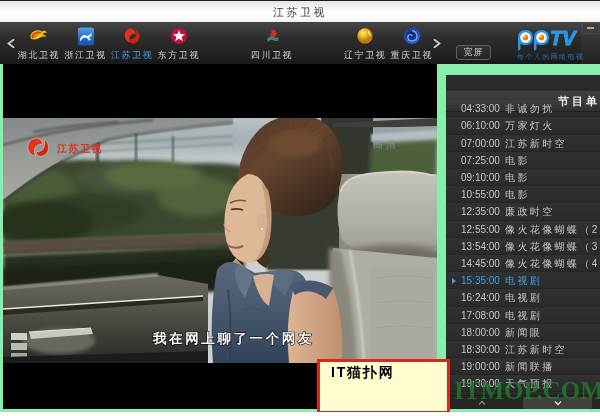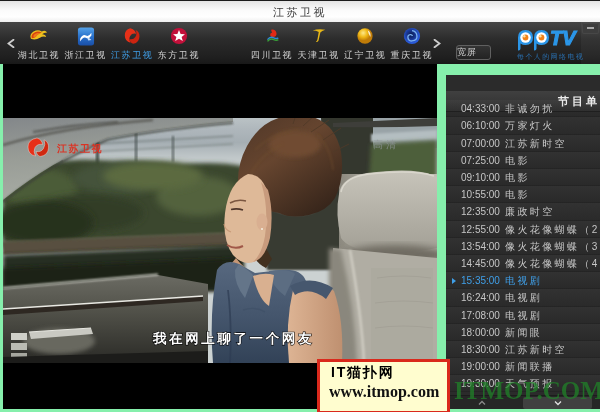--- a/index.html
+++ b/index.html
@@ -4,21 +4,21 @@
 html,body{margin:0;padding:0;}
 #page{position:relative;width:600px;height:412px;background:#86efac;overflow:hidden;font-family:"Liberation Sans",sans-serif;}
 #titlebar{position:absolute;left:0;top:0;width:600px;height:22px;background:linear-gradient(#e4e4e4,#fbfbfb 45%,#ffffff 75%,#efefef);border-top:1px solid #1b1b1b;box-sizing:border-box;}
 #titletxt{position:absolute;left:0;top:5px;width:600px;text-align:center;font-size:11px;letter-spacing:2.5px;color:#3a3a3a;}
 #chanbar{position:absolute;left:0;top:22px;width:600px;height:42px;background:linear-gradient(#454545,#2c2c2c 40%,#1f1f1f 85%,#181818);}
 .chitem{position:absolute;top:0;width:46px;height:42px;}
 .chico{position:absolute;left:50%;top:5px;transform:translateX(-50%) scale(0.9);transform-origin:50% 0;}
 .chtxt{position:absolute;left:50%;top:27px;transform:translateX(-50%);white-space:nowrap;font-size:9px;letter-spacing:1.6px;color:#cfcfcf;}
 .sel .chtxt{color:#3f9fe8;}
 .navarrow{position:absolute;top:15px;}
-#kuanping{position:absolute;left:456px;top:23px;width:33px;height:13px;border:1px solid #606060;border-radius:3px;background:linear-gradient(#343434,#232323);color:#d5d5d5;font-size:9px;text-align:left;line-height:13px;letter-spacing:1px;}
+#kuanping{position:absolute;left:456px;top:23px;width:33px;height:13px;border:1px solid #606060;border-radius:3px;background:linear-gradient(#343434,#232323);color:#d5d5d5;font-size:9px;text-align:center;line-height:13px;letter-spacing:1px;}
 #collbtn{position:absolute;left:582px;top:1px;width:17px;height:11px;background:#3d3d3d;border-radius:2px;box-shadow:inset 0 0 0 1px #474747;}
 #collbtn:after{content:"";position:absolute;left:5px;top:4px;width:7px;height:2px;background:#a8a8a8;}
 #player{position:absolute;left:3px;top:64px;width:434px;height:345px;background:#000;}
 #video{position:absolute;left:3px;top:118px;width:434px;height:245px;}
 #sidebar{position:absolute;left:446px;top:75px;width:154px;height:334px;background:#2b2b2b;}
 #phead{position:absolute;left:0;top:16px;width:154px;height:21px;background:linear-gradient(#404040,#2f2f2f);border-bottom:1px solid #1e1e1e;box-sizing:border-box;color:#ececec;font-size:11px;font-weight:bold;text-align:right;line-height:20px;letter-spacing:3px;}
 #plist{position:absolute;left:0;top:25.3px;width:154px;}
 .row{position:relative;height:17.2px;line-height:17.2px;font-size:10px;color:#c6c6c6;white-space:nowrap;border-bottom:1px solid rgba(0,0,0,0.25);box-sizing:border-box;background:linear-gradient(rgba(255,255,255,0.03),rgba(0,0,0,0.03));}
 .row .t{position:absolute;left:15px;}
 .row .n{position:absolute;left:59px;letter-spacing:2.4px;}
@@ -81,26 +81,20 @@
         <div class="chtxt">东方卫视</div>
       </div>
     <div class="chitem" style="left:249px">
         <svg class="chico" width="20" height="20" viewBox="0 0 20 20">
           <path d="M9,3 Q14,2 15,7 Q15.5,11 11,11 Q8,11 8,8.5 Q8,6.5 10,6.5 Q9.5,4.5 9,3 Z" fill="#e02a14"></path>
           <path d="M5,14 Q8,10 12,12 Q15,13.5 17,12" stroke="#2f8ad8" stroke-width="1.6" fill="none"></path>
           <path d="M5,16 Q8,12 12,14 Q15,15.5 17,14" stroke="#38a038" stroke-width="1.6" fill="none"></path>
         </svg>
         <div class="chtxt">四川卫视</div>
       </div>
-    <div class="chitem" style="left:295.6px">
-        <svg class="chico" width="22" height="20" viewBox="0 0 22 20">
-          <path d="M4,4 Q10,1.5 18,3 Q14,4.5 12.5,6 L10.5,15 Q10,17 7.5,16.5 Q9,15.5 9.3,13.5 L10.7,5.5 Q8,4 4,4 Z" fill="#e8b818"></path>
-        </svg>
-        <div class="chtxt">天津卫视</div>
-      </div>
     <div class="chitem" style="left:342.2px">
         <svg class="chico" width="20" height="20" viewBox="0 0 20 20">
           <defs>
             <radialGradient id="lng" cx="0.38" cy="0.3">
               <stop offset="0" stop-color="#fce88a"></stop>
               <stop offset="0.55" stop-color="#f0b816"></stop>
               <stop offset="1" stop-color="#c07c08"></stop>
             </radialGradient>
           </defs>
           <circle cx="10" cy="10" r="8.5" fill="url(#lng)"></circle>
@@ -363,15 +357,14 @@
         </svg>
       <div id="dnbox"></div>
       <svg class="chev" style="left:108px;top:3px" viewBox="0 0 8 8">
           <path d="M1,2.5 L4,5.5 L7,2.5" stroke="#e0e0e0" stroke-width="1.3" fill="none"></path>
         </svg>
     </div>
   </div>
   <div id="greenwm">ITMOP.COM</div>
   <div id="yellowwm">
       <span id="ywm1">IT猫扑网</span>
-      <span id="ywm2">www.itmop.com</span>
     </div>
 </div>
 
 </body></html>

